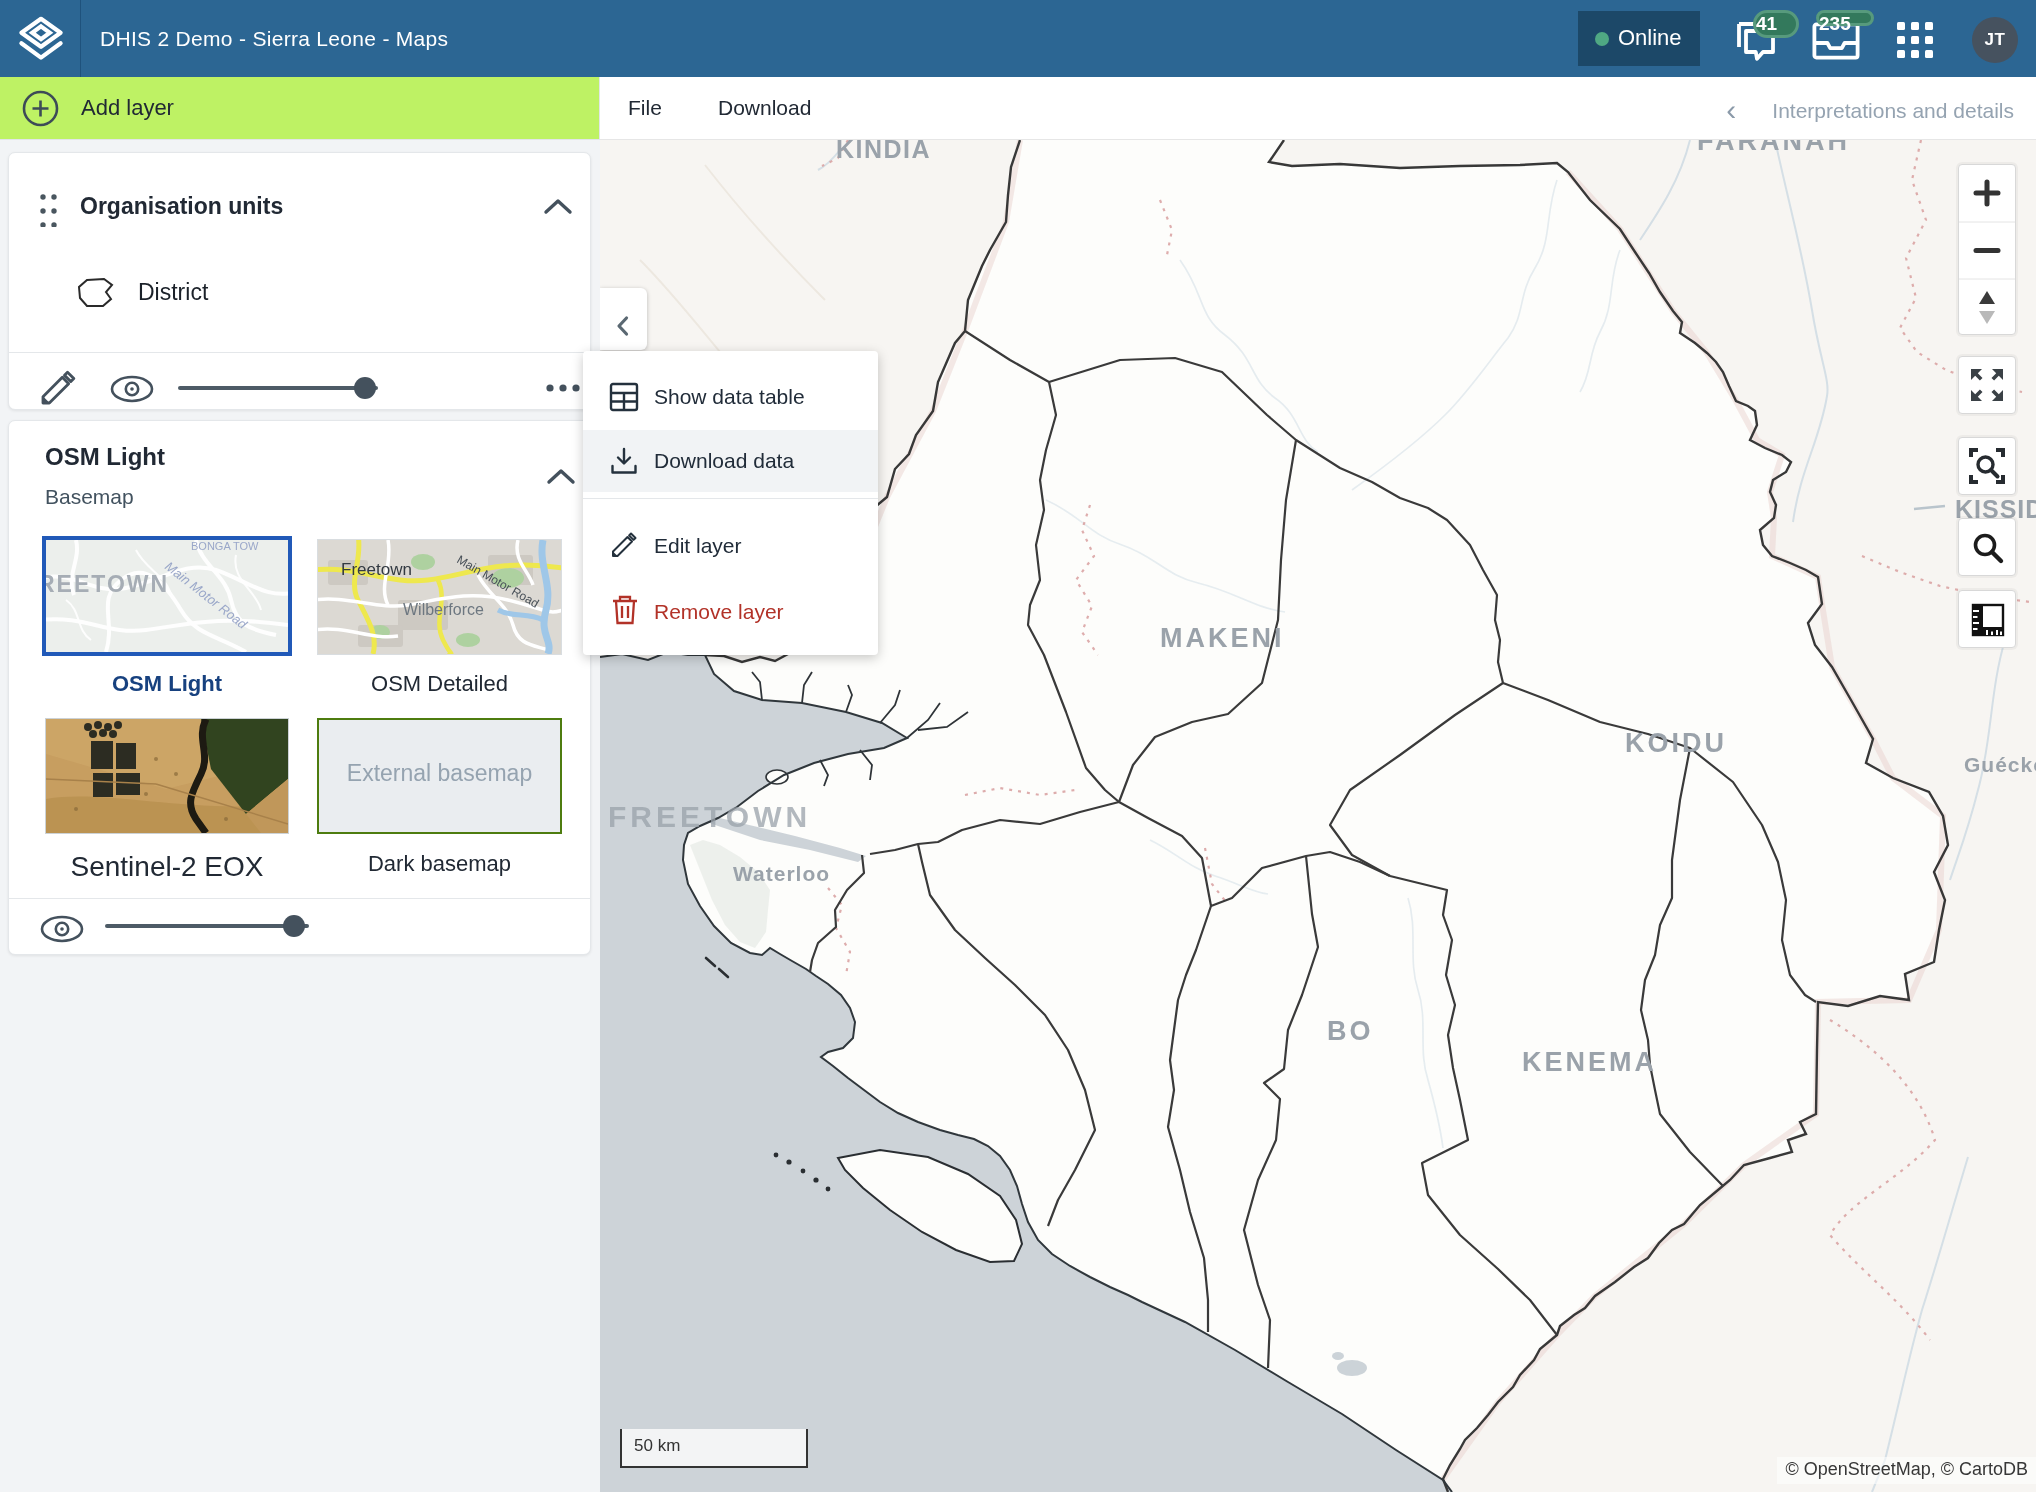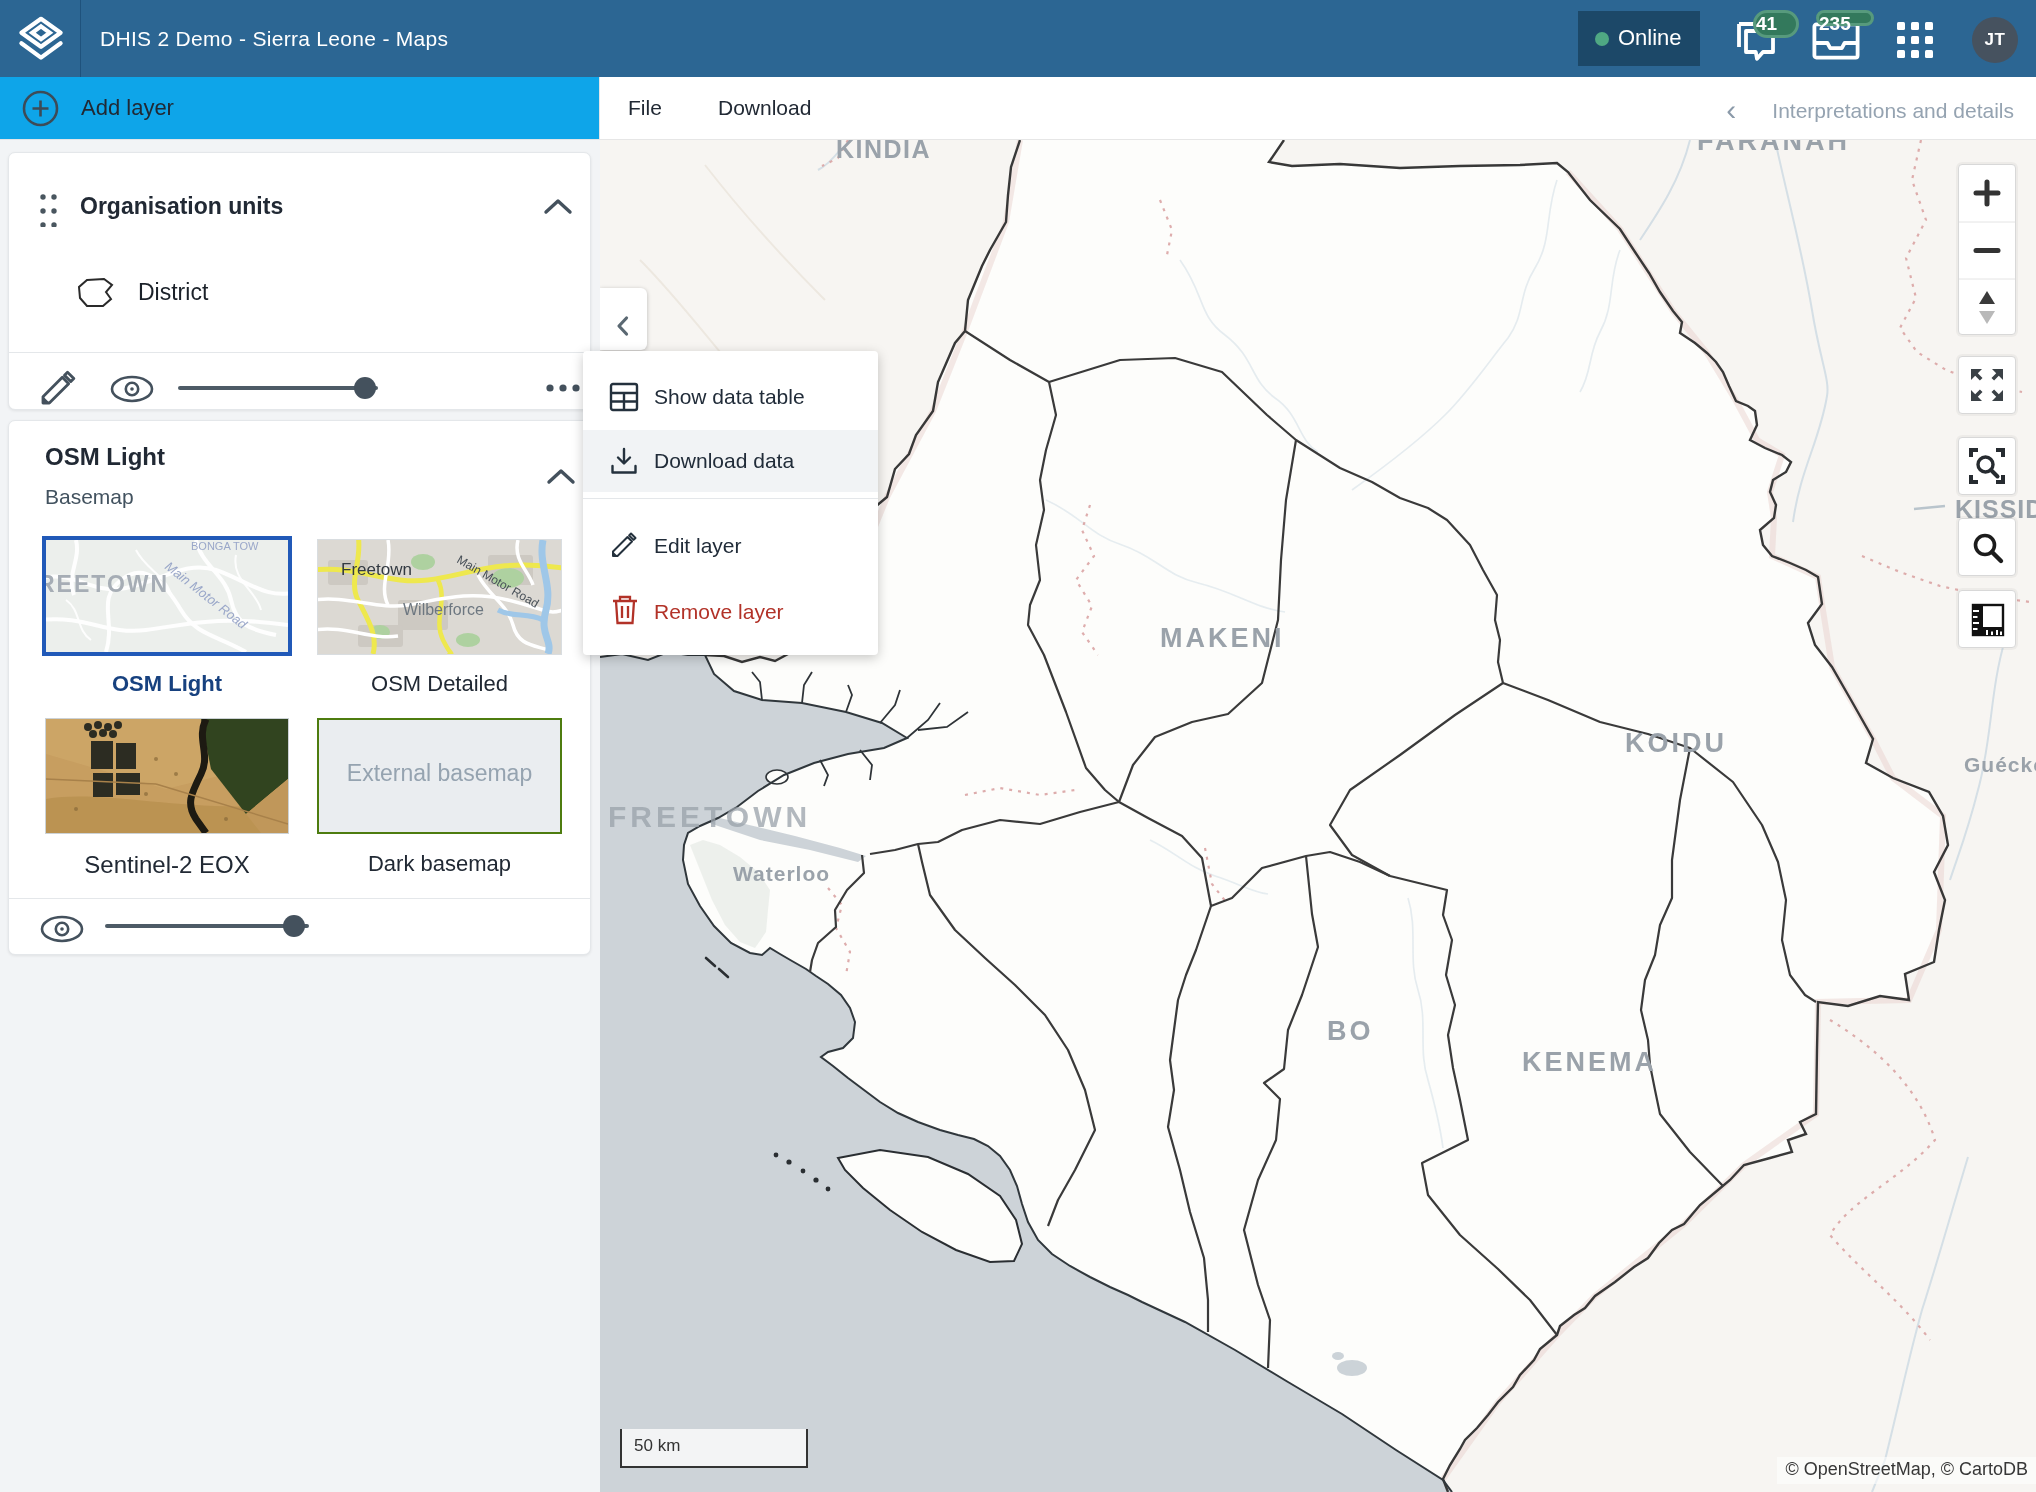--- a/index.html
+++ b/index.html
@@ -8,21 +8,21 @@
   
   #header { position:absolute; left:0; top:0; width:2036px; height:77px; background:#2c6693; }
   #logobox { position:absolute; left:0; top:0; width:81px; height:77px; border-right:1px solid #1f527c; }
   #htitle { position:absolute; left:100px; top:0; height:77px; line-height:77px; color:#ffffff; font-size:21px; font-weight:500; letter-spacing:0.3px;}
   #online { position:absolute; left:1578px; top:11px; width:122px; height:55px; background:#1c4868; border-radius:0; color:#fff; font-size:22px; }
   #online .dot { position:absolute; left:17px; top:21px; width:14px; height:14px; border-radius:50%; background:#4fa883; }
   #online .txt { position:absolute; left:40px; top:0; line-height:54px; }
   .badge { position:absolute; background:#33795c; border:3px solid #579a7d; color:#fff; font-size:19px; font-weight:bold; border-radius:14px; text-align:left; line-height:21px; }
   #avatar { position:absolute; left:1972px; top:17px; width:46px; height:46px; border-radius:50%; background:#46525f; color:#fff; font-size:17px; font-weight:bold; text-align:center; line-height:46px; letter-spacing:0.5px;}
   
-  #addlayer { position:absolute; left:0; top:77px; width:600px; height:63px; background:#0ea5e9; border-bottom:1px solid #e2e5e8; border-right:1px solid #e2e5e8; }
+  #addlayer { position:absolute; left:0; top:77px; width:600px; height:63px; background:#bef264; border-bottom:1px solid #e2e5e8; border-right:1px solid #e2e5e8; }
   #addlayer .txt { position:absolute; left:81px; top:0; line-height:62px; font-size:22px; color:#212934; }
   #maptools { position:absolute; left:600px; top:77px; width:1436px; height:63px; background:#fff; border-bottom:1px solid #e6e6e6; }
   #maptools .item { position:absolute; top:0; line-height:62px; font-size:21px; color:#212934; }
   #interp { position:absolute; right:22px; top:0; line-height:62px; font-size:21px; color:#95a3b1; }
   #interp .chev { font-size:30px; margin-right:36px; color:#8b9aa9; position:relative; top:2px;}
   
   #sidebar { position:absolute; left:0; top:140px; width:600px; height:1352px; background:#f2f4f6; }
   .card { position:absolute; left:8px; width:583px; background:#fff; border-radius:7px; border:1px solid #e4e7ea; box-shadow:0 1px 3px rgba(0,0,0,0.08); }
   #card1 { top:12px; height:258px; }
   #card2 { top:280px; height:535px; }
@@ -238,21 +238,21 @@
             <circle cx="180" cy="100" r="2"></circle>
             <circle cx="30" cy="90" r="2"></circle>
           </g>
         <path d="M0 60 L110 65 M110 65 L242 105" stroke="#a8814a" stroke-width="1.5"></path>
       </svg>
     </div>
 
     <div class="abs" style="left:308px;top:297px;width:245px;height:116px;border:2px solid #4d7c0f;background:#eaedf0;">
       <div style="width:100%;text-align:center;margin-top:40px;font-size:23px;color:#95a3b0;">External basemap</div>
     </div>
-    <div class="abs" style="left:36px;top:430px;width:244px;text-align:center;font-size:24px;color:#212934;">Sentinel-2 EOX</div>
+    <div class="abs" style="left:36px;top:430px;width:244px;text-align:center;font-size:28px;color:#212934;">Sentinel-2 EOX</div>
     <div class="abs" style="left:308px;top:430px;width:245px;text-align:center;font-size:22px;color:#212934;">Dark basemap</div>
     <div class="divline" style="top:477px;"></div>
 
     <svg class="abs" style="left:30px;top:494px;" width="46" height="28" viewBox="0 0 46 28">
       <ellipse cx="23" cy="14" rx="20" ry="12" fill="none" stroke="#44515d" stroke-width="2.6"></ellipse>
       <circle cx="23" cy="14" r="6.2" fill="none" stroke="#44515d" stroke-width="2.6"></circle>
       <circle cx="23" cy="14" r="1.8" fill="#44515d"></circle>
     </svg>
     <div class="abs" style="left:96px;top:503px;width:204px;height:4px;border-radius:2px;background:#4d5b66;"></div>
     <div class="abs" style="left:274px;top:494px;width:22px;height:22px;border-radius:50%;background:#44515d;"></div>

